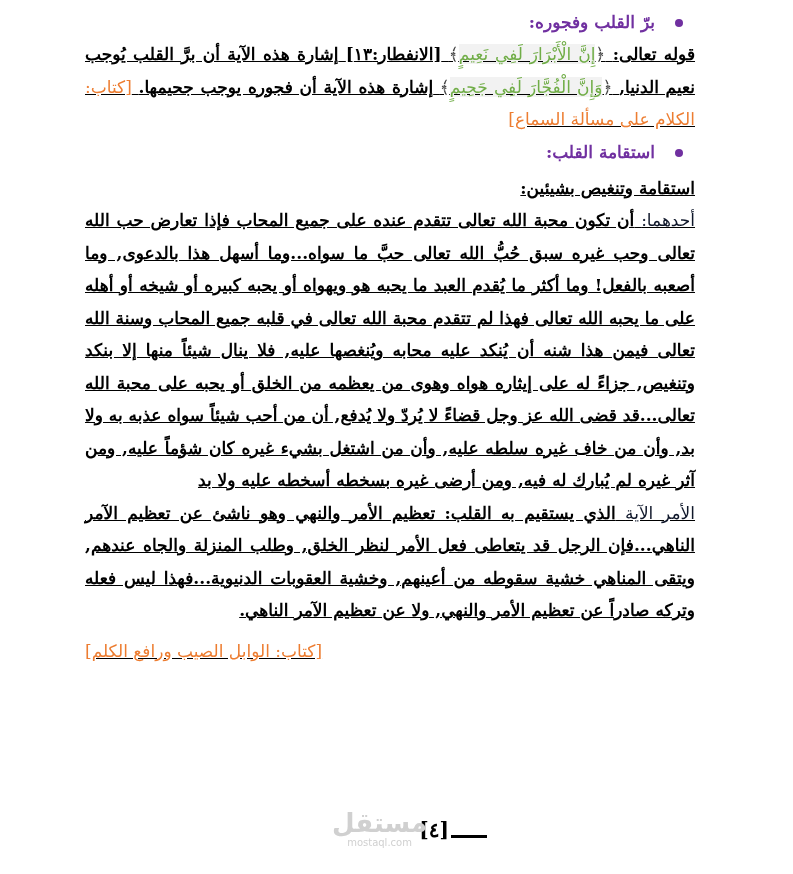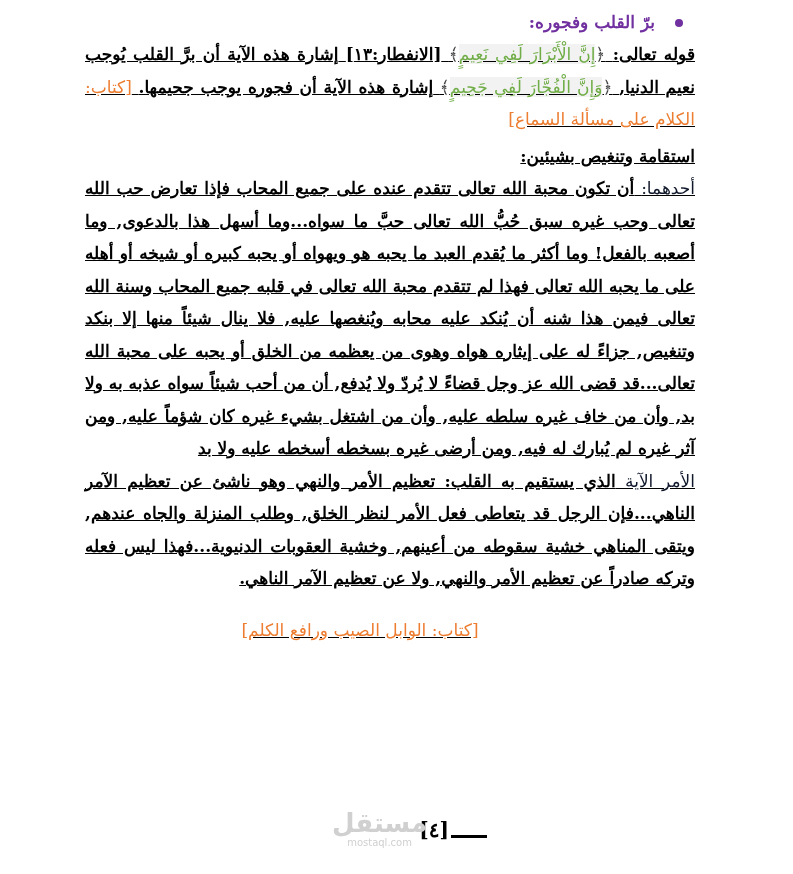--- a/index.html
+++ b/index.html
@@ -72,23 +72,23 @@
       font-weight: normal;
     }
     .label {
       color: #0f172a;
       font-weight: normal;
     }
     .subhead {
       margin-top: 4px;
     }
     .source-line {
-      text-align: center;
+      text-align: left;
       padding-right: 60px;
-      margin-top: 19px;
+      margin-top: 8px;
     }
     .footer-num {
       position: absolute;
       top: 818px;
       right: 290px;
       direction: ltr;
       font-family: "DejaVu Serif", serif;
       font-size: 20px;
       font-weight: bold;
       color: #000;
@@ -138,20 +138,24 @@
     <p>
       <span>قوله تعالى:</span>
       <span class="orn">﴿</span><span class="verse">إِنَّ الْأَبْرَارَ لَفِي نَعِيمٍ</span><span class="orn">﴾</span>
       <span>[الانفطار:١٣]</span>
       <span>إشارة هذه الآية أن برَّ القلب يُوجب نعيم الدنيا,</span>
       <span class="orn">﴿</span><span class="verse">وَإِنَّ الْفُجَّارَ لَفِي جَحِيمٍ</span><span class="orn">﴾</span>
       <span>إشارة هذه الآية أن فجوره يوجب جحيمها.</span>
       <span class="ref">[كتاب: الكلام على مسألة السماع]</span>
     </p>
 
+    <div class="heading">
+      <span class="bullet"></span>
+      <span class="htext">استقامة القلب:</span>
+    </div>
 
     <p class="subhead">استقامة وتنغيص بشيئين:</p>
 
     <p>
       <span class="label">أحدهما:</span>
       <span>أن تكون محبة الله تعالى تتقدم عنده على جميع المحاب فإذا تعارض حب الله تعالى وحب غيره سبق حُبُّ الله تعالى حبَّ ما سواه...وما أسهل هذا بالدعوى, وما أصعبه بالفعل! وما أكثر ما يُقدم العبد ما يحبه هو ويهواه أو يحبه كبيره أو شيخه أو أهله على ما يحبه الله تعالى فهذا لم تتقدم محبة الله تعالى في قلبه جميع المحاب وسنة الله تعالى فيمن هذا شنه أن يُنكد عليه محابه ويُنغصها عليه, فلا ينال شيئاً منها إلا بنكد وتنغيص, جزاءً له على إيثاره هواه وهوى من يعظمه من الخلق أو يحبه على محبة الله تعالى...قد قضى الله عز وجل قضاءً لا يُردّ ولا يُدفع, أن من أحب شيئاً سواه عذبه به ولا بد, وأن من خاف غيره سلطه عليه, وأن من اشتغل بشيء غيره كان شؤماً عليه, ومن آثر غيره لم يُبارك له فيه, ومن أرضى غيره بسخطه أسخطه عليه ولا بد</span>
     </p>
 
     <p>
       <span class="label">الأمر الآية</span>

